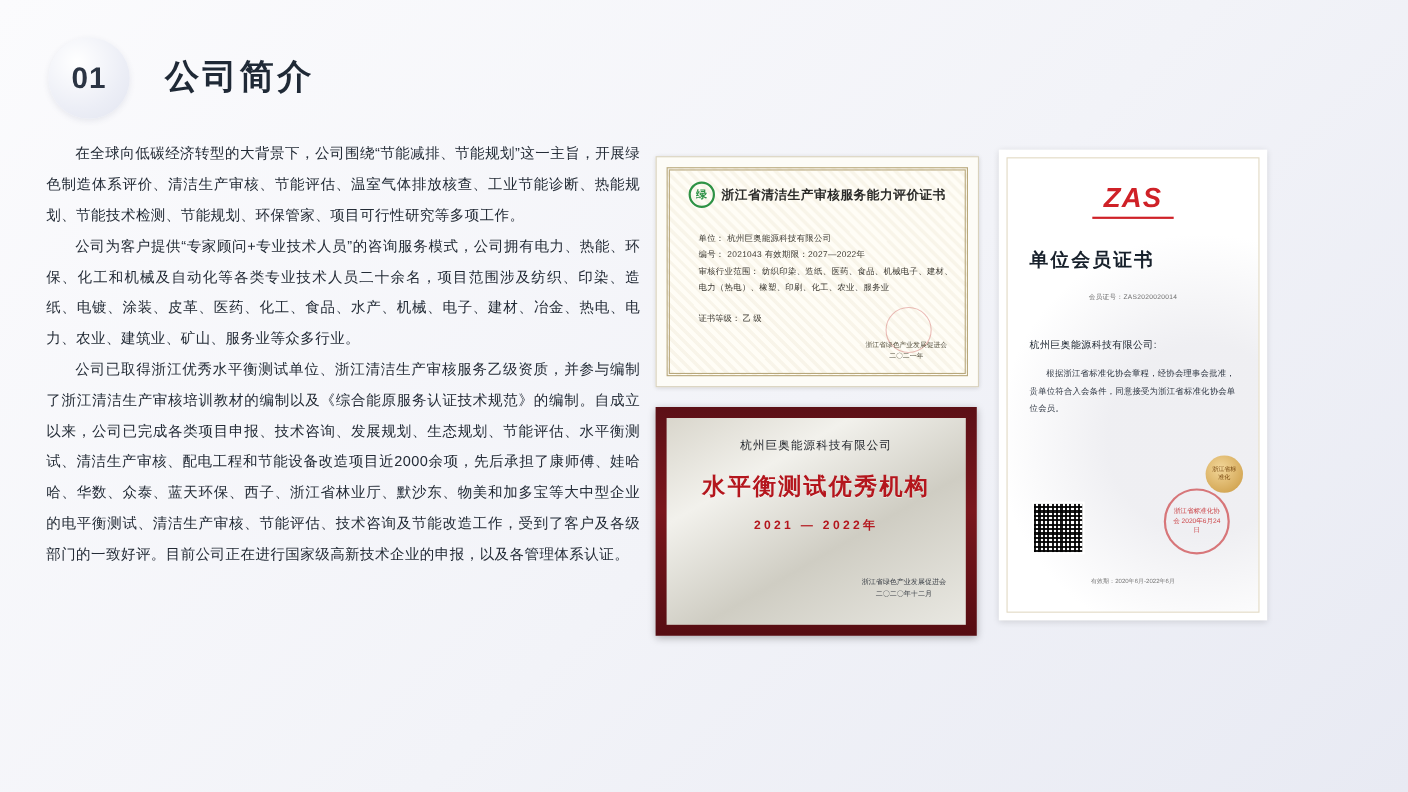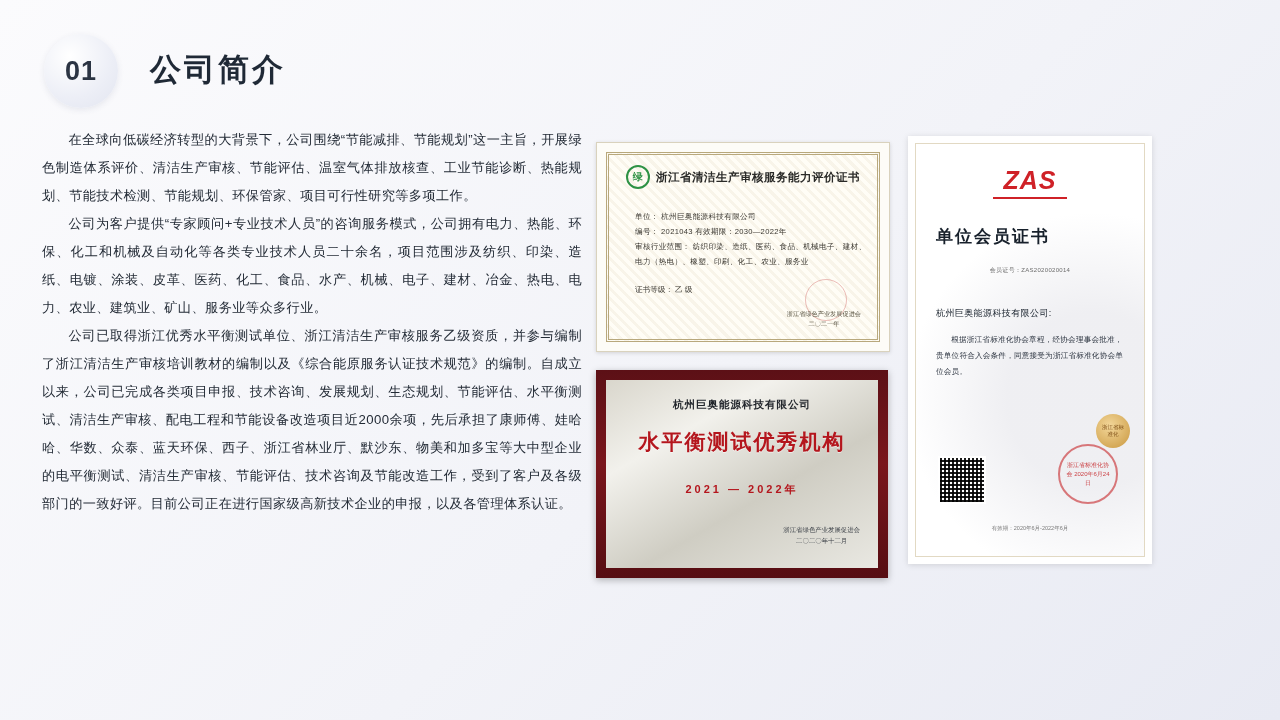--- a/index.html
+++ b/index.html
@@ -312,38 +312,38 @@
     width: 100%;
     height: 100%;
     background: linear-gradient(150deg, #d9d6cc 0%, #f2f1ec 28%, #cfcdc3 60%, #e9e8e2 100%);
     box-sizing: border-box;
     padding: 18px 14px 10px 14px;
     text-align: center;
     position: relative;
   }
   .plaque-company {
     font-size: 10.5px;
-    font-weight: bold;
+    font-weight: normal;
     color: #22262c;
     letter-spacing: 1px;
   }
   .plaque-main {
     font-size: 21px;
     font-weight: bold;
     color: #b4161d;
     letter-spacing: 2px;
     margin-top: 16px;
     text-shadow: 0 1px 0 rgba(255,255,255,0.5);
   }
   .plaque-years {
     font-size: 11px;
     font-weight: bold;
     color: #b4161d;
     letter-spacing: 3px;
-    margin-top: 26px;
+    margin-top: 14px;
   }
   .plaque-issuer {
     position: absolute;
     right: 18px;
     bottom: 22px;
     font-size: 6.4px;
     color: #3a3f46;
     line-height: 11px;
     text-align: center;
   }
@@ -366,21 +366,21 @@
 <div class="cert-area">
 
   <div class="cert1">
     <div class="cert1-inner">
       <div class="cert1-title">
         <span class="green-seal">绿</span>
         <span>浙江省清洁生产审核服务能力评价证书</span>
       </div>
       <div class="cert1-lines">
         <div class="cert1-line">单位：    杭州巨奥能源科技有限公司</div>
-        <div class="cert1-line">编号：  2021043        有效期限：2030—2022年</div>
+        <div class="cert1-line">编号：  2021043        有效期限：2027—2022年</div>
         <div class="cert1-line">审核行业范围：   纺织印染、造纸、医药、食品、机械电子、建材、冶金、</div>
         <div class="cert1-line">电力（热电）、橡塑、印刷、化工、农业、服务业</div>
       </div>
       <div class="cert1-grade">证书等级：  乙 级</div>
       <div class="red-stamp"></div>
       <div class="cert1-sign">
         <div>浙江省绿色产业发展促进会</div>
         <div>二〇二一年</div>
       </div>
     </div>

